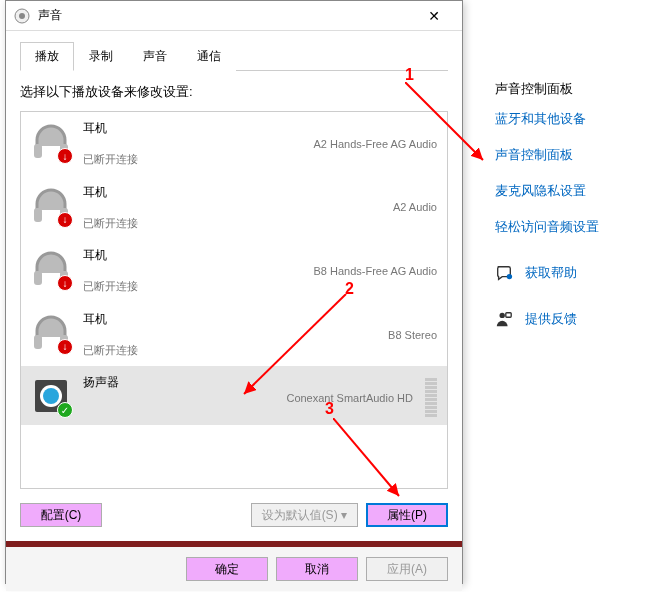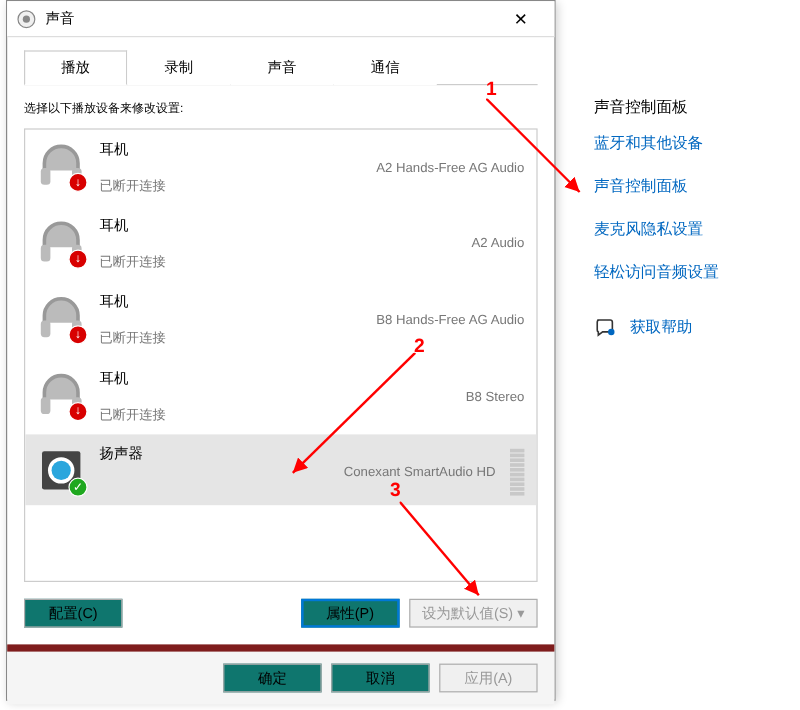--- a/index.html
+++ b/index.html
@@ -8,45 +8,45 @@
 .dialog { position: absolute; left: 5px; top: 0; width: 458px; height: 584px; border: 1px solid #888; background: #fff; box-shadow: 2px 2px 8px rgba(0,0,0,0.2); }
 
 .titlebar { height: 30px; border-bottom: 1px solid #ddd; display: flex; align-items: center; padding: 0 8px; background: #fff; }
 .titlebar .sys-icon { width: 16px; height: 16px; margin-right: 8px; }
 .titlebar .title-text { flex: 1; font-size: 12px; }
 .titlebar .close-x { width: 40px; height: 28px; display: flex; align-items: center; justify-content: center; font-size: 14px; cursor: pointer; }
 
 .dialog-body { padding: 10px 14px 14px 14px; }
 
 .tabs { display: flex; border-bottom: 1px solid #ccc; margin-bottom: 12px; }
-.tab { padding: 5px 30px; border: 1px solid transparent; border-bottom: none; font-size: 12px; cursor: pointer; background: #fff; position: relative; top: 1px; }
+.tab { padding: 5px 14px; border: 1px solid transparent; border-bottom: none; font-size: 12px; cursor: pointer; background: #fff; position: relative; top: 1px; }
 .tab.active { border-color: #ccc; background: #fff; border-bottom: 1px solid #fff; }
 
-.prompt { margin-bottom: 10px; font-size: 10px; }
+.prompt { margin-bottom: 10px; font-size: 13px; }
 
 .device-list { border: 1px solid #ccc; height: 378px; background: #fff; overflow-y: auto; }
 .device-item { display: flex; padding: 8px 10px; gap: 12px; align-items: flex-start; }
 .device-item.selected { background: #e5e5e5; }
 .device-icon { width: 40px; height: 40px; position: relative; flex-shrink: 0; margin-top: 2px; }
 .device-info { flex: 1; line-height: 1.4; }
 .device-name { font-size: 12px; color: #000; }
 .device-desc { font-size: 11px; color: #777; text-align: right; }
 .device-status { font-size: 11px; color: #777; }
 .level-meter { width: 12px; display: flex; flex-direction: column; gap: 1px; margin-top: 4px; }
 .level-bar { height: 3px; background: #c8c8c8; }
 
 .overlay-badge { position: absolute; bottom: -2px; right: -2px; width: 16px; height: 16px; border-radius: 50%; border: 1px solid #fff; }
 .badge-red { background: #d80000; }
 .badge-green { background: #1fa81f; }
 .badge-red::after { content: "↓"; color: #fff; font-size: 10px; display: flex; align-items: center; justify-content: center; width: 100%; height: 100%; }
 .badge-green::after { content: "✓"; color: #fff; font-size: 10px; display: flex; align-items: center; justify-content: center; width: 100%; height: 100%; }
 
 .lower-buttons { display: flex; justify-content: space-between; margin-top: 14px; gap: 8px; }
 .lower-buttons .spacer { flex: 1; }
-.btn { min-width: 82px; height: 24px; border: 1px solid #adadad; background: #0f766e; font-size: 12px; cursor: pointer; padding: 0 10px; font-family: inherit; }
+.btn { min-width: 82px; height: 24px; border: 1px solid #adadad; background: #f0abfc; font-size: 12px; cursor: pointer; padding: 0 10px; font-family: inherit; }
 .btn:disabled { color: #999; background: #f0f0f0; }
 .btn.highlight { border: 2px solid #0078d7; }
 .btn-row { padding: 10px 14px; border-top: 6px solid #7f1d1d; display: flex; justify-content: flex-end; gap: 8px; background: #f5f5f5; }
 
 .side-panel { position: absolute; left: 495px; top: 80px; width: 160px; }
 .side-heading { font-size: 13px; margin-bottom: 12px; color: #000; }
 .side-link { display: block; color: #0067c0; font-size: 13px; margin-bottom: 18px; cursor: pointer; }
 .side-action { display: flex; align-items: center; gap: 12px; color: #0067c0; font-size: 13px; margin-bottom: 18px; margin-top: 28px; cursor: pointer; }
 .side-action .icon { width: 18px; height: 18px; color: #333; flex-shrink: 0; }
 
@@ -153,22 +153,22 @@
             <div class="level-bar"></div>
             <div class="level-bar"></div>
             <div class="level-bar"></div>
           </div>
         </div>
       </div>
 
     <div class="lower-buttons">
       <button class="btn">配置(C)</button>
       <div class="spacer"></div>
+      <button class="btn" disabled=""><span>设为默认值(S)</span> <span>▾</span></button>
       <button class="btn highlight">属性(P)</button>
-      <button class="btn" disabled=""><span>设为默认值(S)</span> <span>▾</span></button>
     </div>
   </div>
 
   <div class="btn-row">
     <button class="btn">确定</button>
     <button class="btn">取消</button>
     <button class="btn" disabled="">应用(A)</button>
   </div>
 </div>
 
@@ -180,20 +180,28 @@
       <a class="side-link">麦克风隐私设置</a>
       <a class="side-link">轻松访问音频设置</a>
     </div>
   <div id="side-actions">
       <div class="side-action">
         <span class="icon"><svg viewBox="0 0 20 20" width="18" height="18">
             <path d="M3 3 h12 a2 2 0 0 1 2 2 v7 a2 2 0 0 1 -2 2 h-7 l-4 3 v-3 a2 2 0 0 1 -1 -2 v-7 a2 2 0 0 1 2 -2 z" fill="none" stroke="#333" stroke-width="1.5"></path>
             <circle cx="16" cy="14" r="3" fill="#0067c0"></circle>
           </svg></span>
         <span>获取帮助</span>
+      </div>
+      <div class="side-action">
+        <span class="icon"><svg viewBox="0 0 20 20" width="18" height="18">
+            <circle cx="8" cy="6" r="3" fill="#333"></circle>
+            <path d="M2 18 a6 6 0 0 1 12 0 z" fill="#333"></path>
+            <rect x="12" y="3" width="6" height="5" rx="1" fill="none" stroke="#333" stroke-width="1.5"></rect>
+          </svg></span>
+        <span>提供反馈</span>
       </div>
     </div>
 </div>
 
 <div class="annotation" style="left:405px; top:66px;">1</div>
 <div class="annotation" style="left:345px; top:280px;">2</div>
 <div class="annotation" style="left:325px; top:400px;">3</div>
 
 <svg class="arrow-svg" style="left:405px; top:82px;" width="90" height="90">
   <defs>

